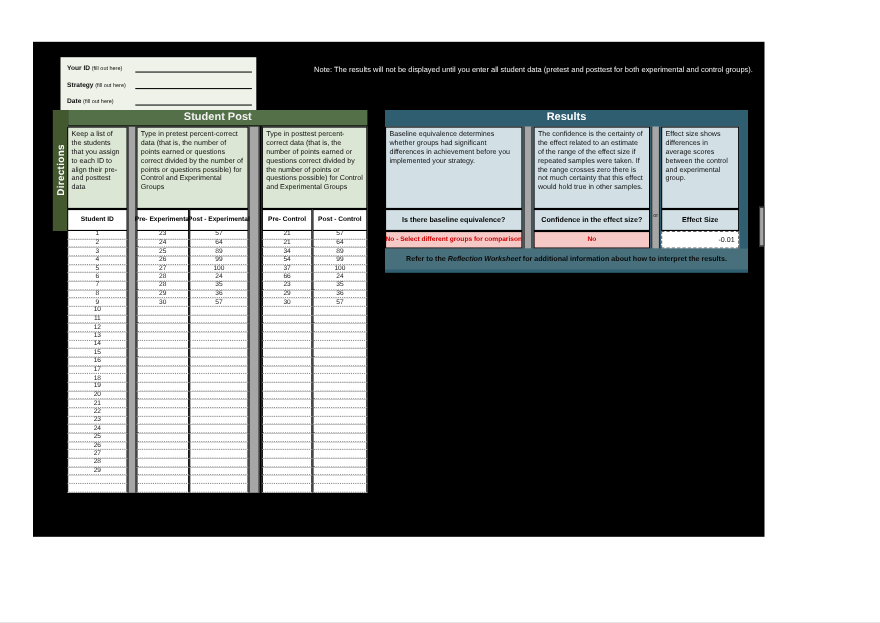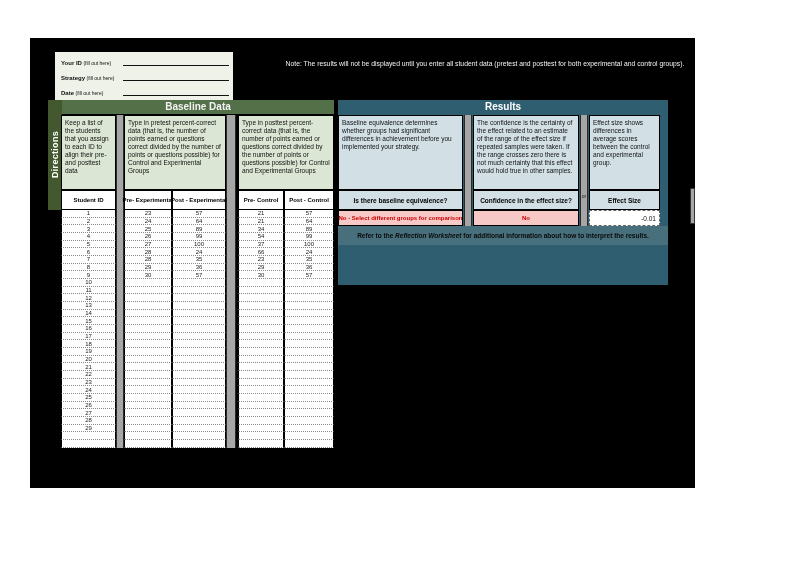--- a/index.html
+++ b/index.html
@@ -43,21 +43,21 @@
   .rows-container { position:absolute; left:31px; top:172px; width:273px; height:238px; display:flex; flex-direction:column; z-index:2; }
   .srow { flex:1; position:relative; }
   .dcell { position:absolute; top:0; bottom:0; background:#fff; border-left:1px solid #000; border-right:1px solid #000; border-bottom:1px dotted #8a8a8a; font-size:6px; display:flex; align-items:center; justify-content:center; color:#222; }
   .c0 { left:0; width:55px; }
   .c1 { left:63px; width:48px; }
   .c2 { left:111px; width:54px; }
   .c3 { left:177px; width:46px; }
   .c4 { left:223px; width:50px; }
 
   
-  .res-panel { position:absolute; left:308px; top:62px; width:330px; height:185px; background:var(--teal-header,#2F5E70); }
+  .res-panel { position:absolute; left:320px; top:62px; width:330px; height:148px; background:var(--teal-header,#2F5E70); }
   .res-title { position:absolute; top:0; left:0; width:100%; height:14px; color:#fff; font-weight:bold; font-size:10px; text-align:center; line-height:14px; }
   .b-desc { position:absolute; top:15px; height:75px; background:var(--blue-cell,#D2E0E6); border:1px solid #000; font-size:6.5px; line-height:1.22; padding:3px 3px; color:#111; }
   .rd1 { left:0; width:125px; }
   .rd2 { left:135px; width:106px; }
   .rd3 { left:251px; width:71px; }
   .res-strip { position:absolute; top:15px; width:8px; height:111px; background:var(--divider-gray,#A6A6A6); border-left:1px solid #2a2a2a; border-right:1px solid #2a2a2a; }
   .rs1 { left:126px; }
   .rs2 { left:242px; }
   .or-label { position:absolute; left:241px; top:93px; width:10px; text-align:center; font-size:5px; color:#222; z-index:3; }
   .res-q { position:absolute; top:90px; height:20px; background:var(--blue-cell,#D2E0E6); border:1px solid #000; font-size:6.5px; font-weight:bold; display:flex; align-items:center; justify-content:center; text-align:center; }
@@ -90,21 +90,21 @@
           <span class="flabel"><span class="fb">Date</span> <span class="fh">(fill out here)</span></span>
           <span class="fline"></span>
         </div>
       </div>
 
     <div class="note">Note: The results will not be displayed until you enter all student data (pretest and posttest for both experimental and control groups).</div>
 
     <div class="dir-bar">
       <span>Directions</span>
     </div>
-    <div class="sd-title">Baseline Data</div>
+    <div class="sd-title">Student Post</div>
 
     <div class="desc g-desc sd-d1">Keep a list of the students that you assign to each ID to align their pre- and posttest data</div>
     <div class="strip stripA"></div>
     <div class="desc g-desc sd-d2">Type in pretest percent-correct data (that is, the number of points earned or questions correct divided by the number of points or questions possible) for Control and Experimental Groups</div>
     <div class="strip stripB"></div>
     <div class="desc g-desc sd-d3">Type in posttest percent-correct data (that is, the number of points earned or questions correct divided by the number of points or questions possible) for Control and Experimental Groups</div>
 
     <div class="colhead ch-id">Student ID</div>
     <div class="colhead ch-pe">Pre- Experimental</div>
     <div class="colhead ch-xe">Post - Experimental</div>

